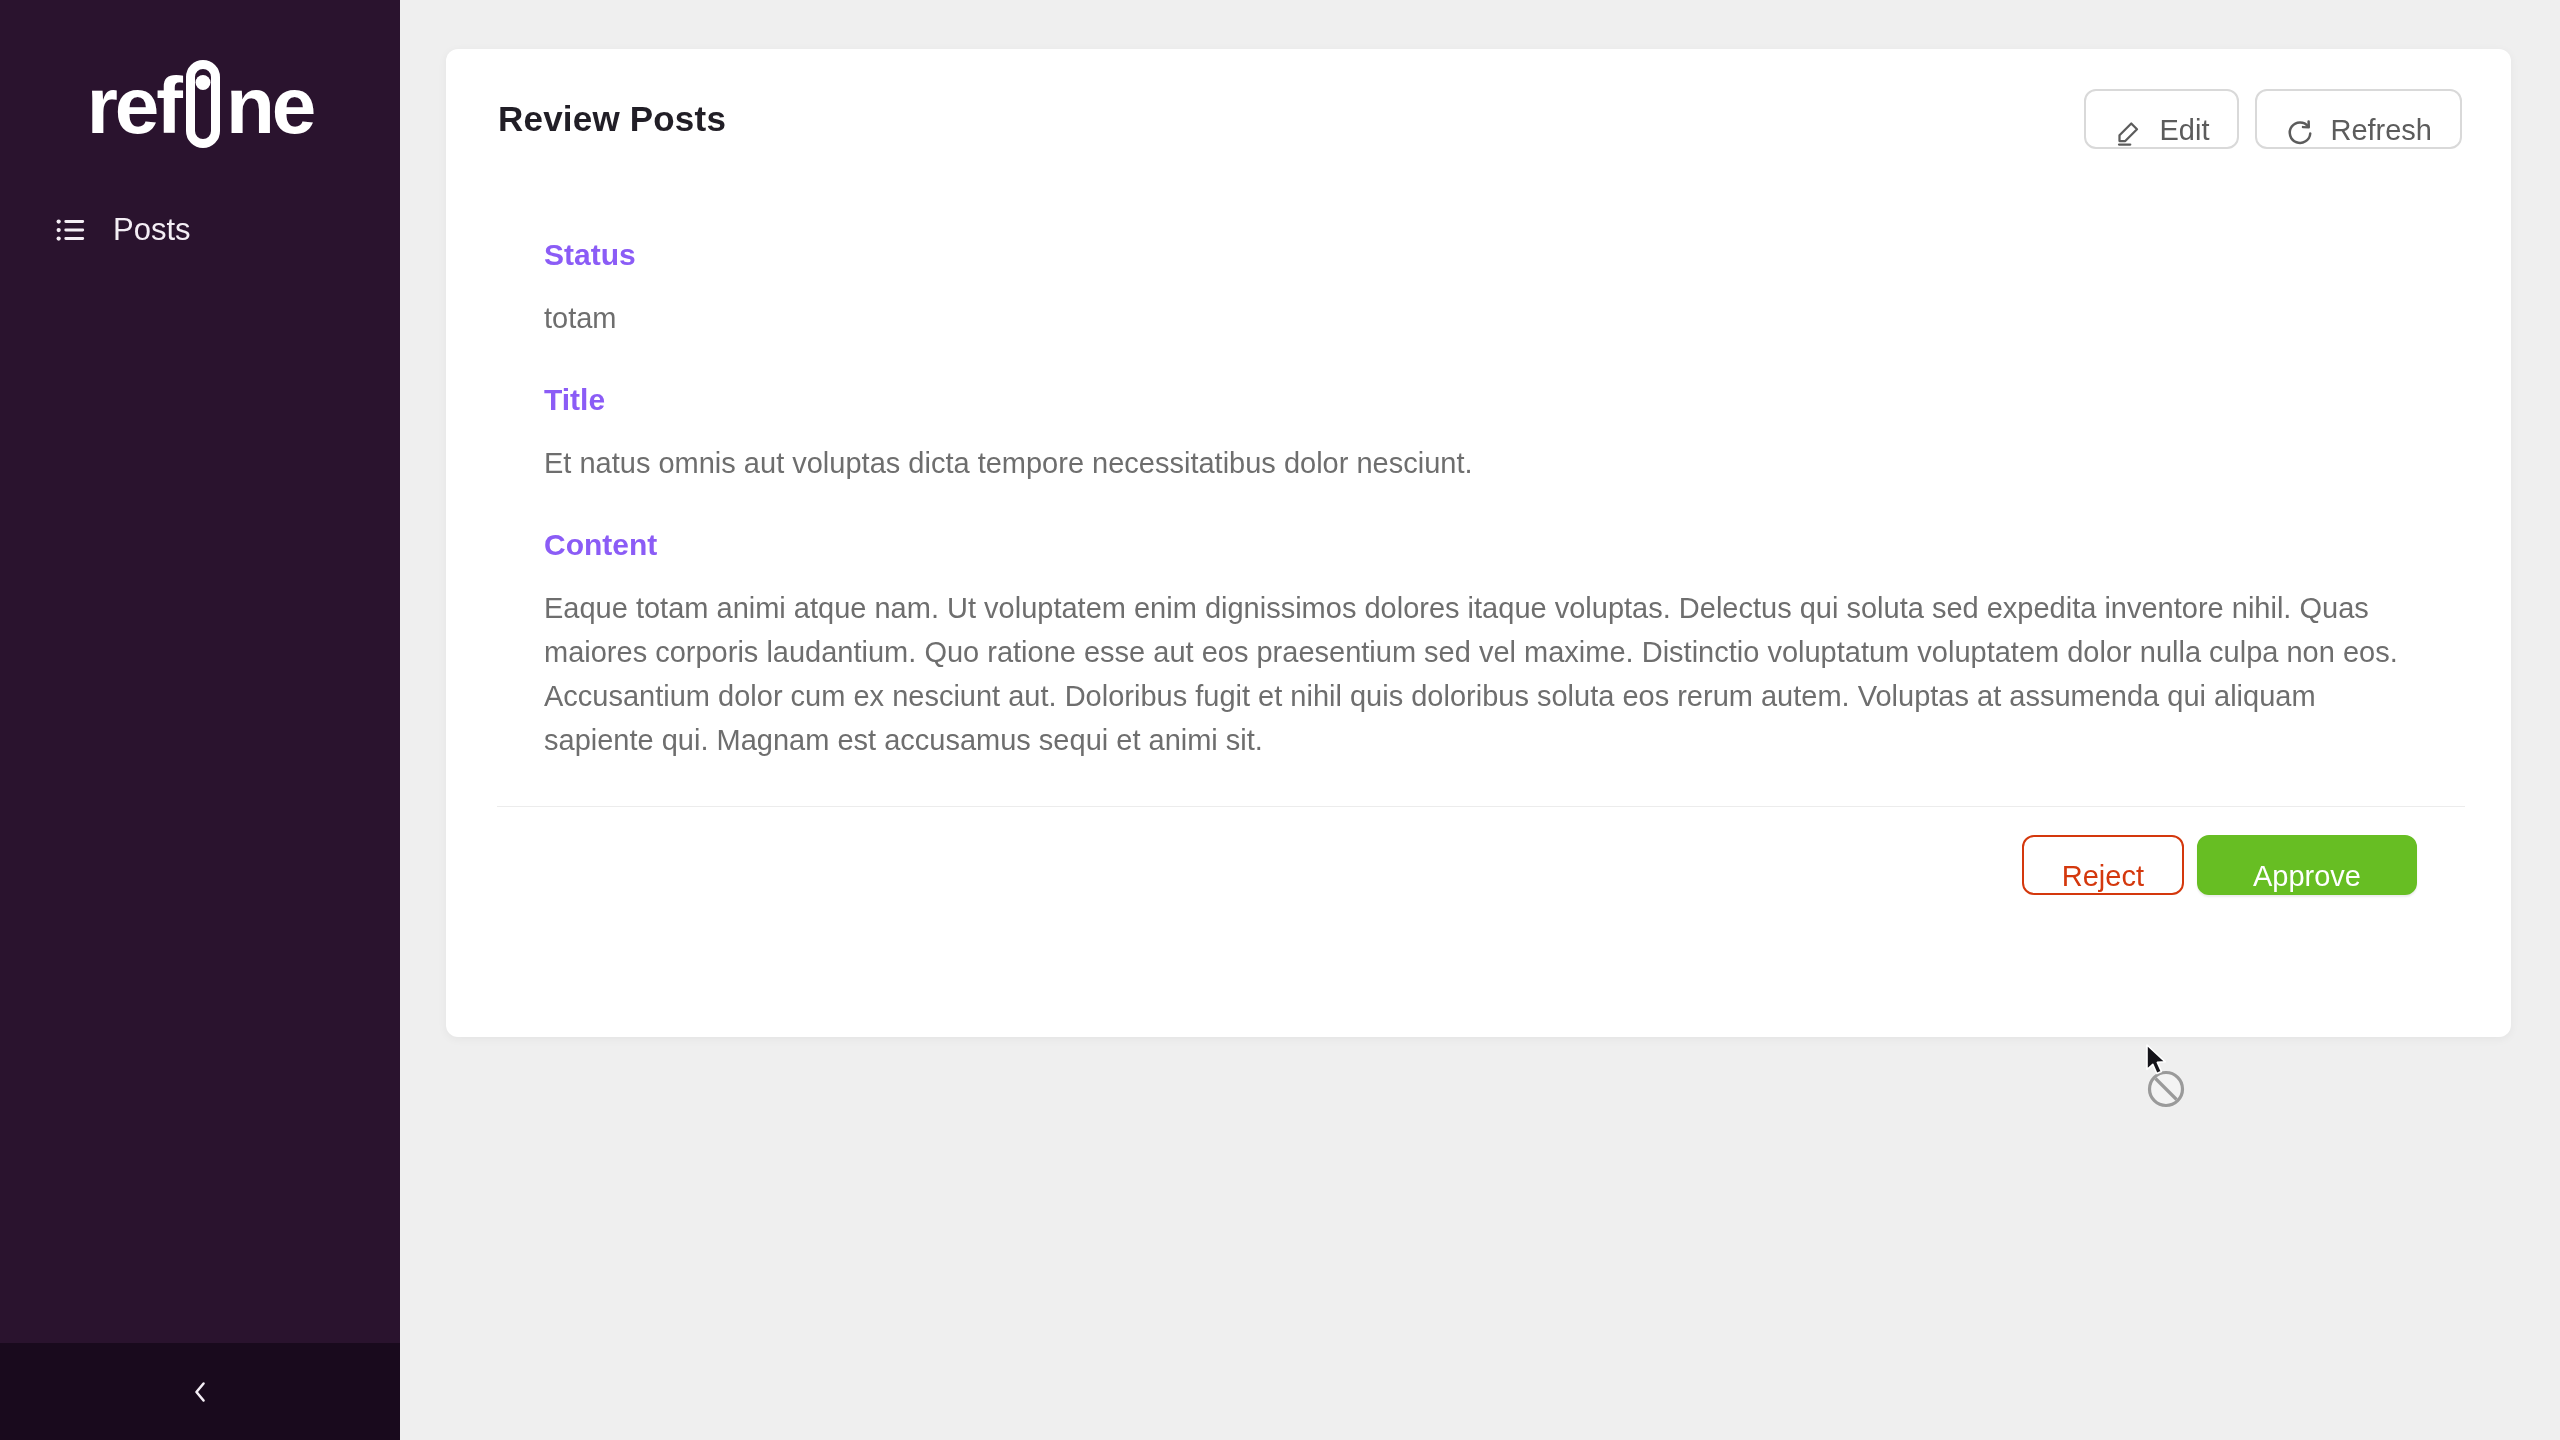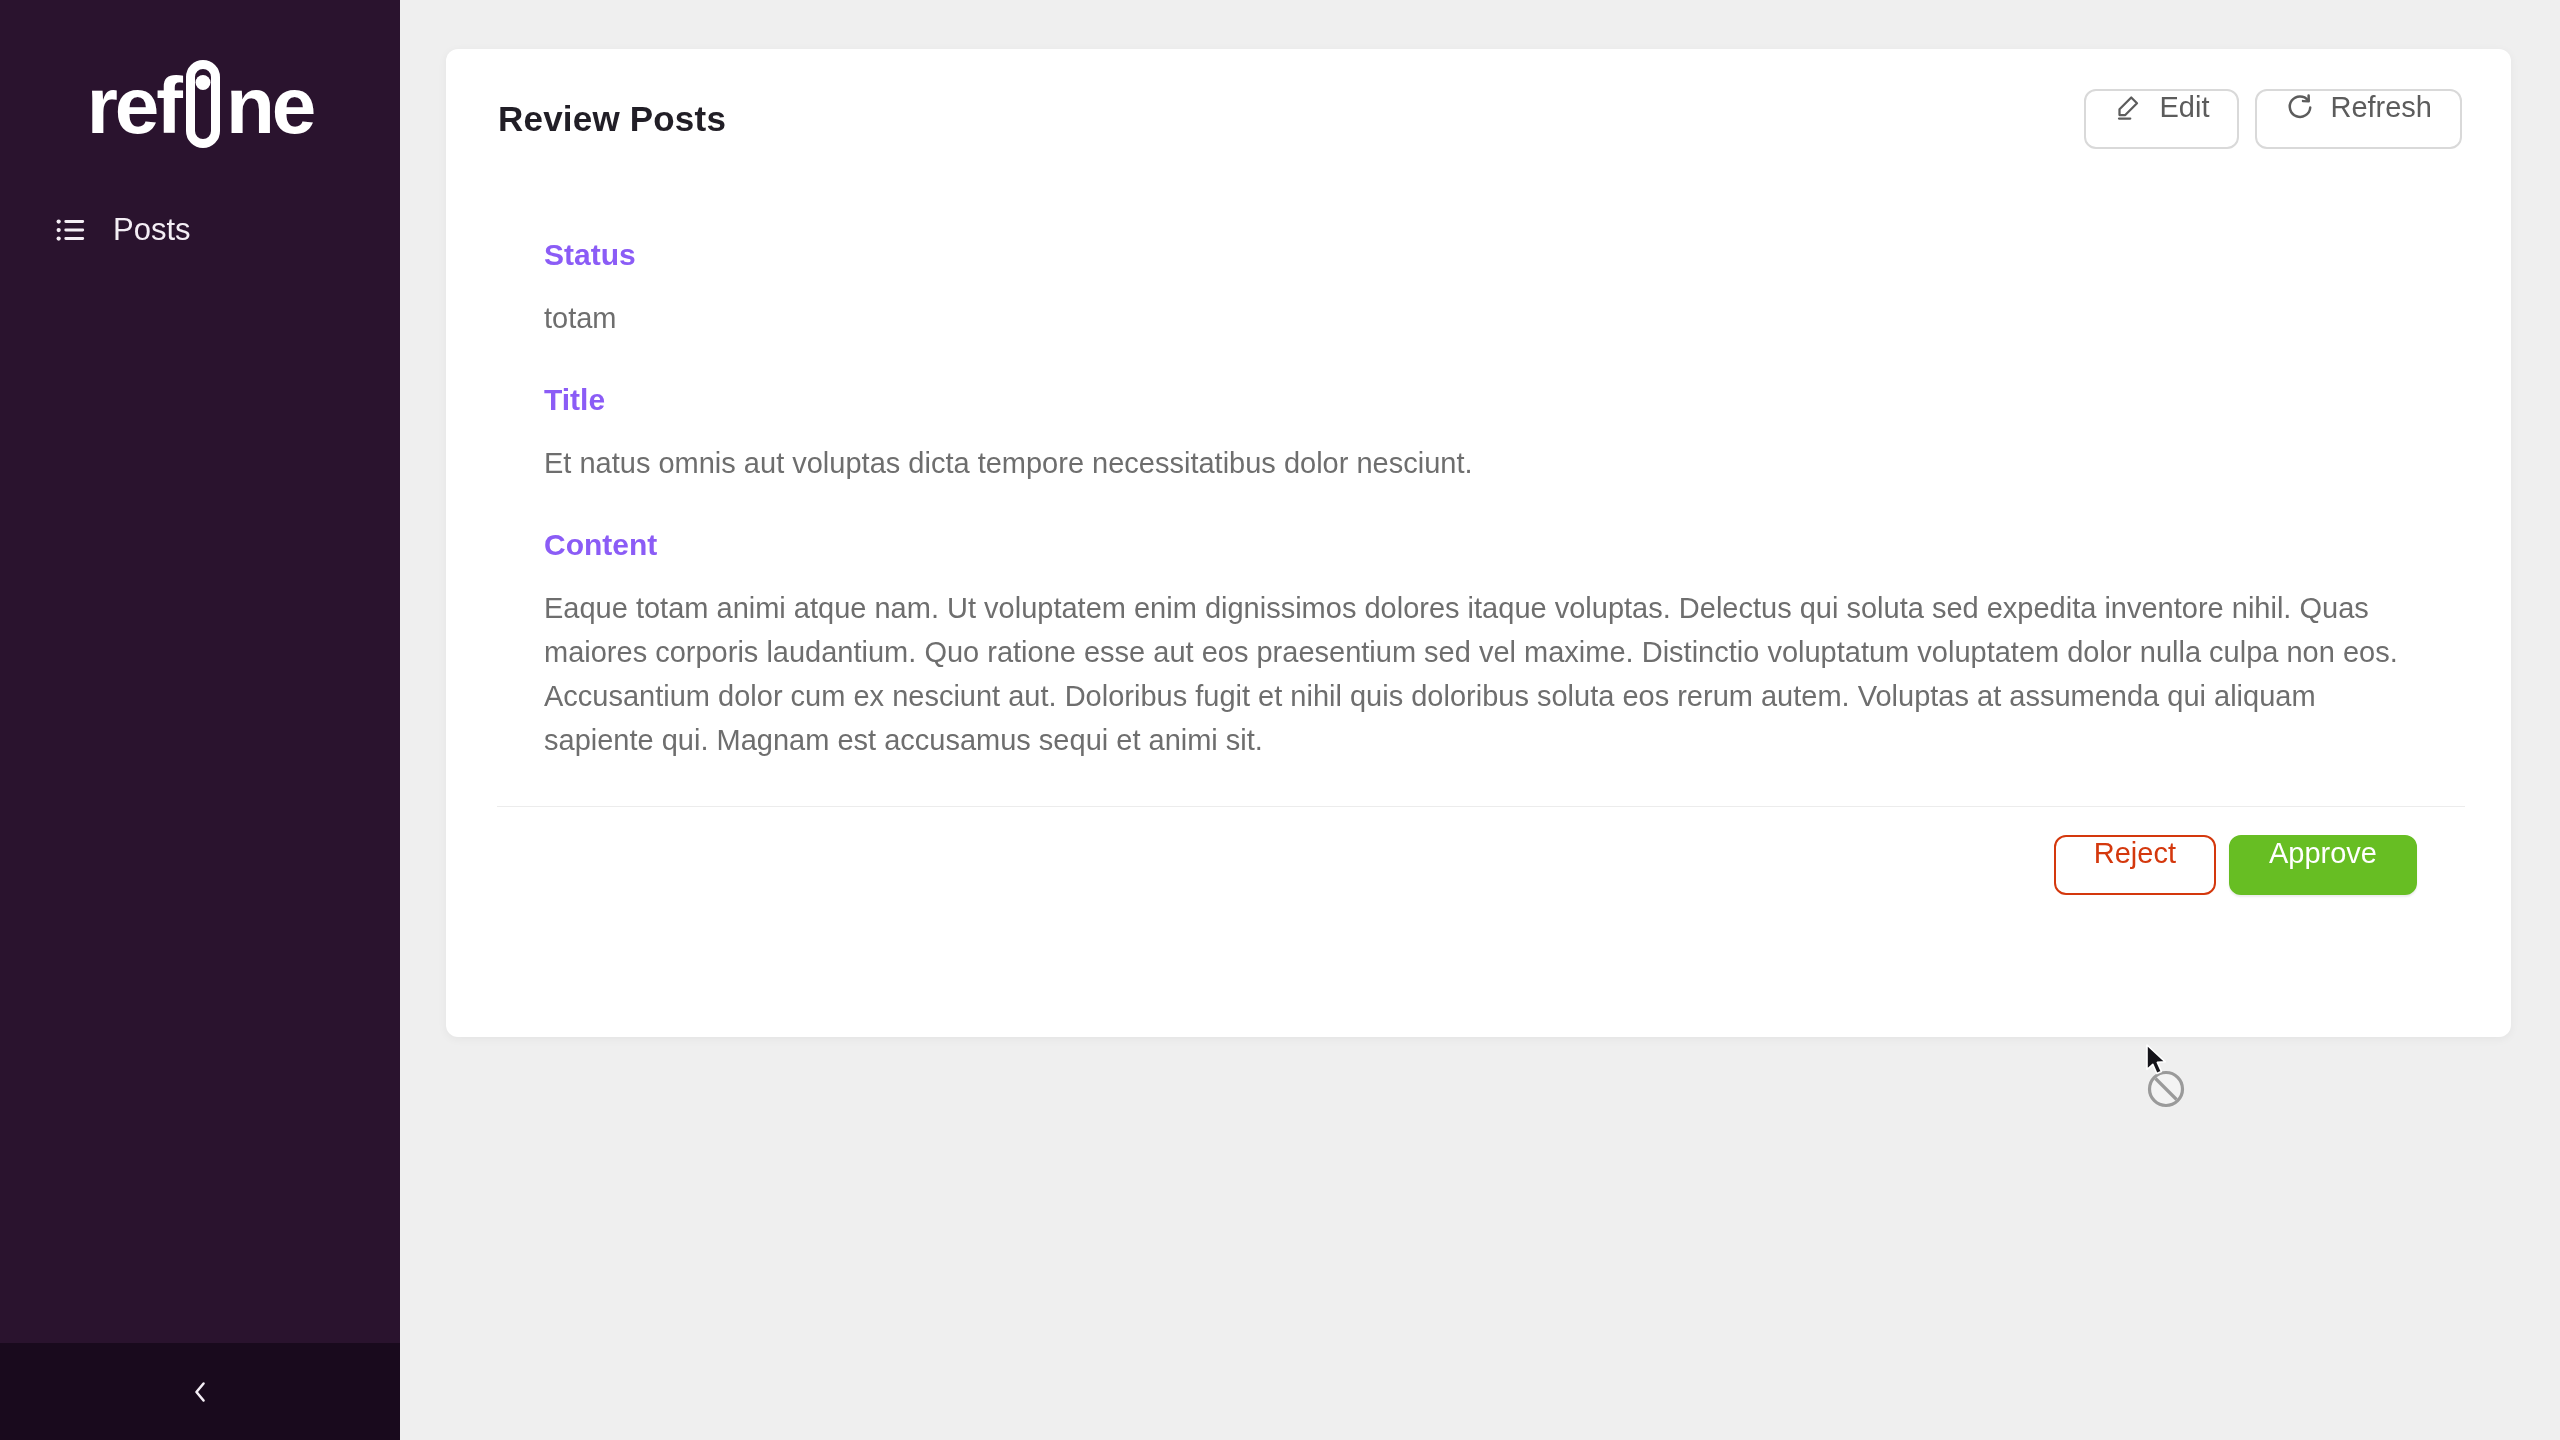--- a/index.html
+++ b/index.html
@@ -63,21 +63,21 @@
     padding-top: 38px;
   }
   .card-header {
     display: flex; align-items: center; justify-content: space-between;
     height: 64px;
     padding: 0 49px 0 52px;
   }
   .page-title { font-size: 35px; font-weight: 700; color: #211e26; letter-spacing: 0.2px; }
   .header-buttons { display: flex; gap: 16px; }
   .btn {
-    display: inline-flex; align-items: flex-start; justify-content: center;
+    display: inline-flex; align-items: flex-end; justify-content: center;
     height: 60px; border-radius: 12px;
     font-family: "Liberation Sans", sans-serif;
     font-size: 29px; background: #ffffff;
     border: 2px solid #d9d9d9; color: #5c5c5c;
     padding: 0 28px; gap: 15px; cursor: pointer;
   }
   .btn .b-icon { width: 30px; height: 30px; }
 
   .card-body { padding: 82px 94px 0 98px; }
   .field { margin-bottom: 38px; }
@@ -90,21 +90,21 @@
   .card-footer {
     display: flex; justify-content: flex-end; align-items: center;
     gap: 13px; margin-top: 28px; padding-right: 94px;
   }
   .btn-reject {
     border: 2px solid #d4380d; color: #d4380d;
     padding: 0 38px; background: #ffffff;
   }
   .btn-approve {
     background: #67be23; border: 2px solid #67be23; color: #ffffff;
-    padding: 0 38px;
+    padding: 0 54px;
     box-shadow: 0 2px 2px rgba(0,0,0,0.08);
   }
 
   
   .cursor-overlay { position: absolute; left: 2138px; top: 1043px; width: 70px; height: 80px; pointer-events: none; z-index: 50; }
 </style>
 </head>
 <body>
 
 <aside class="sidebar">

